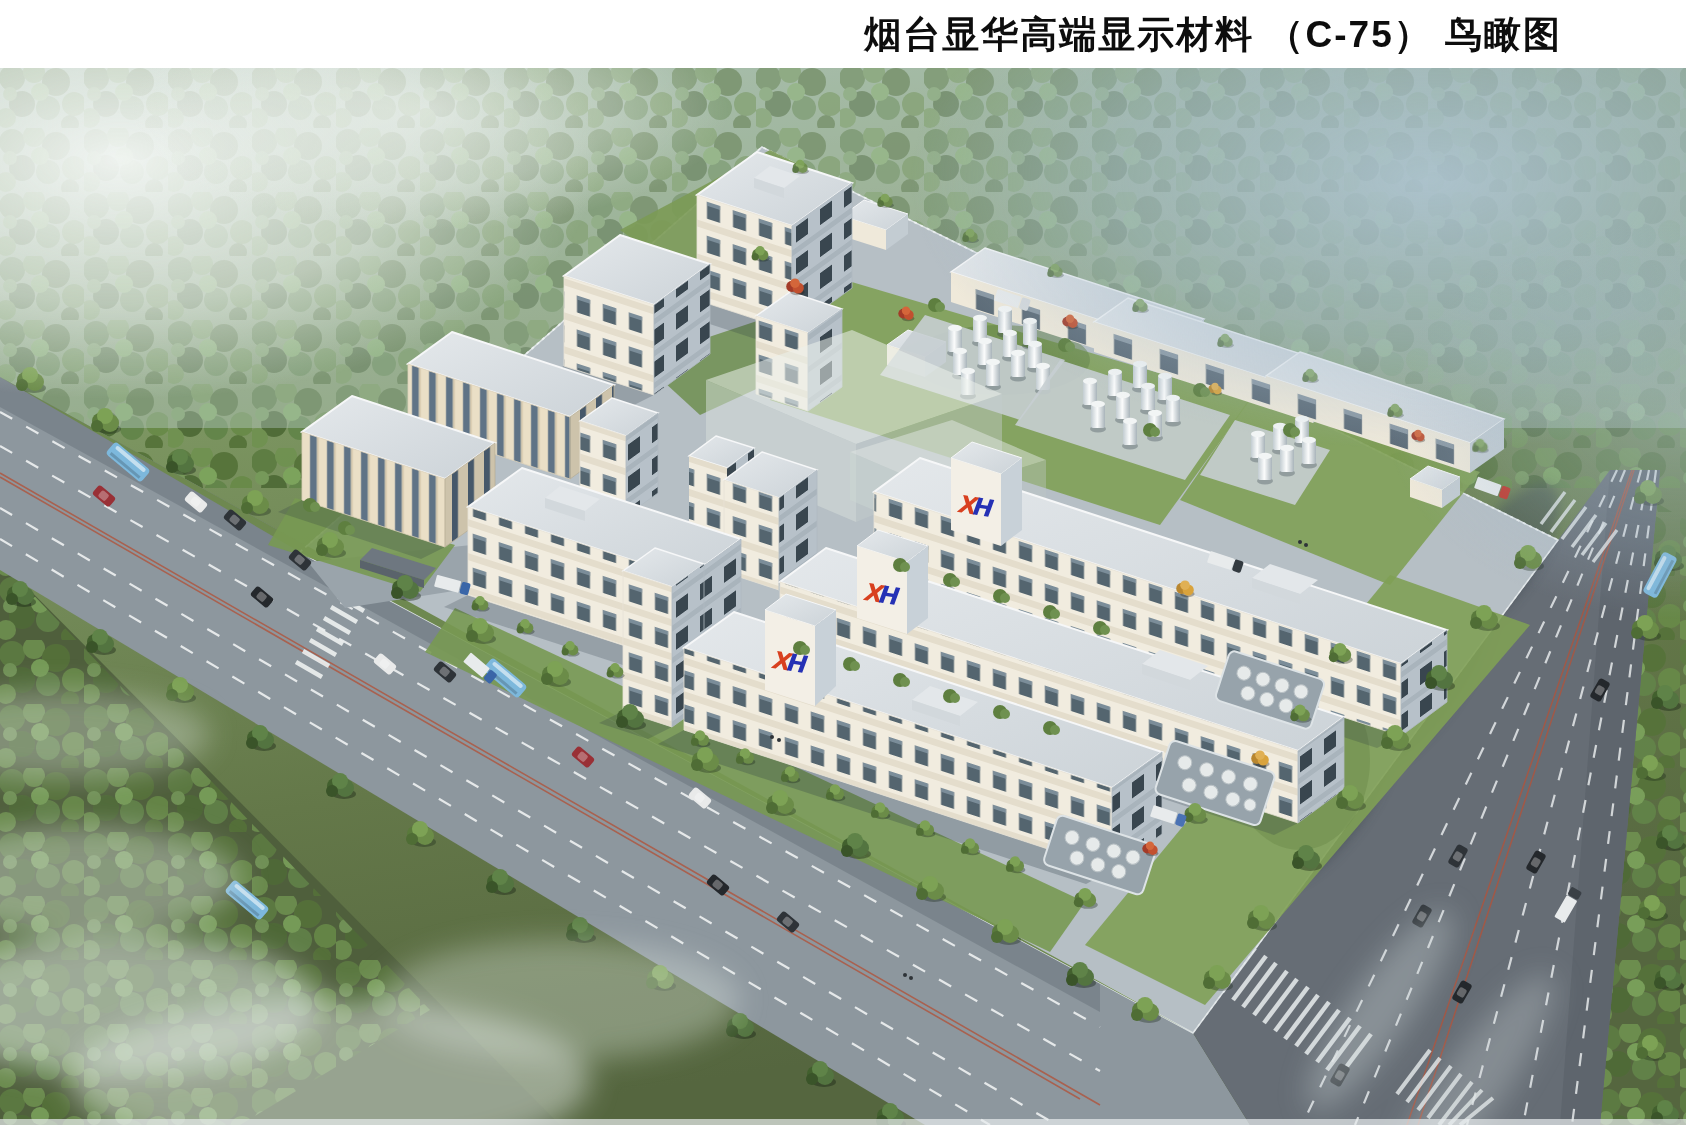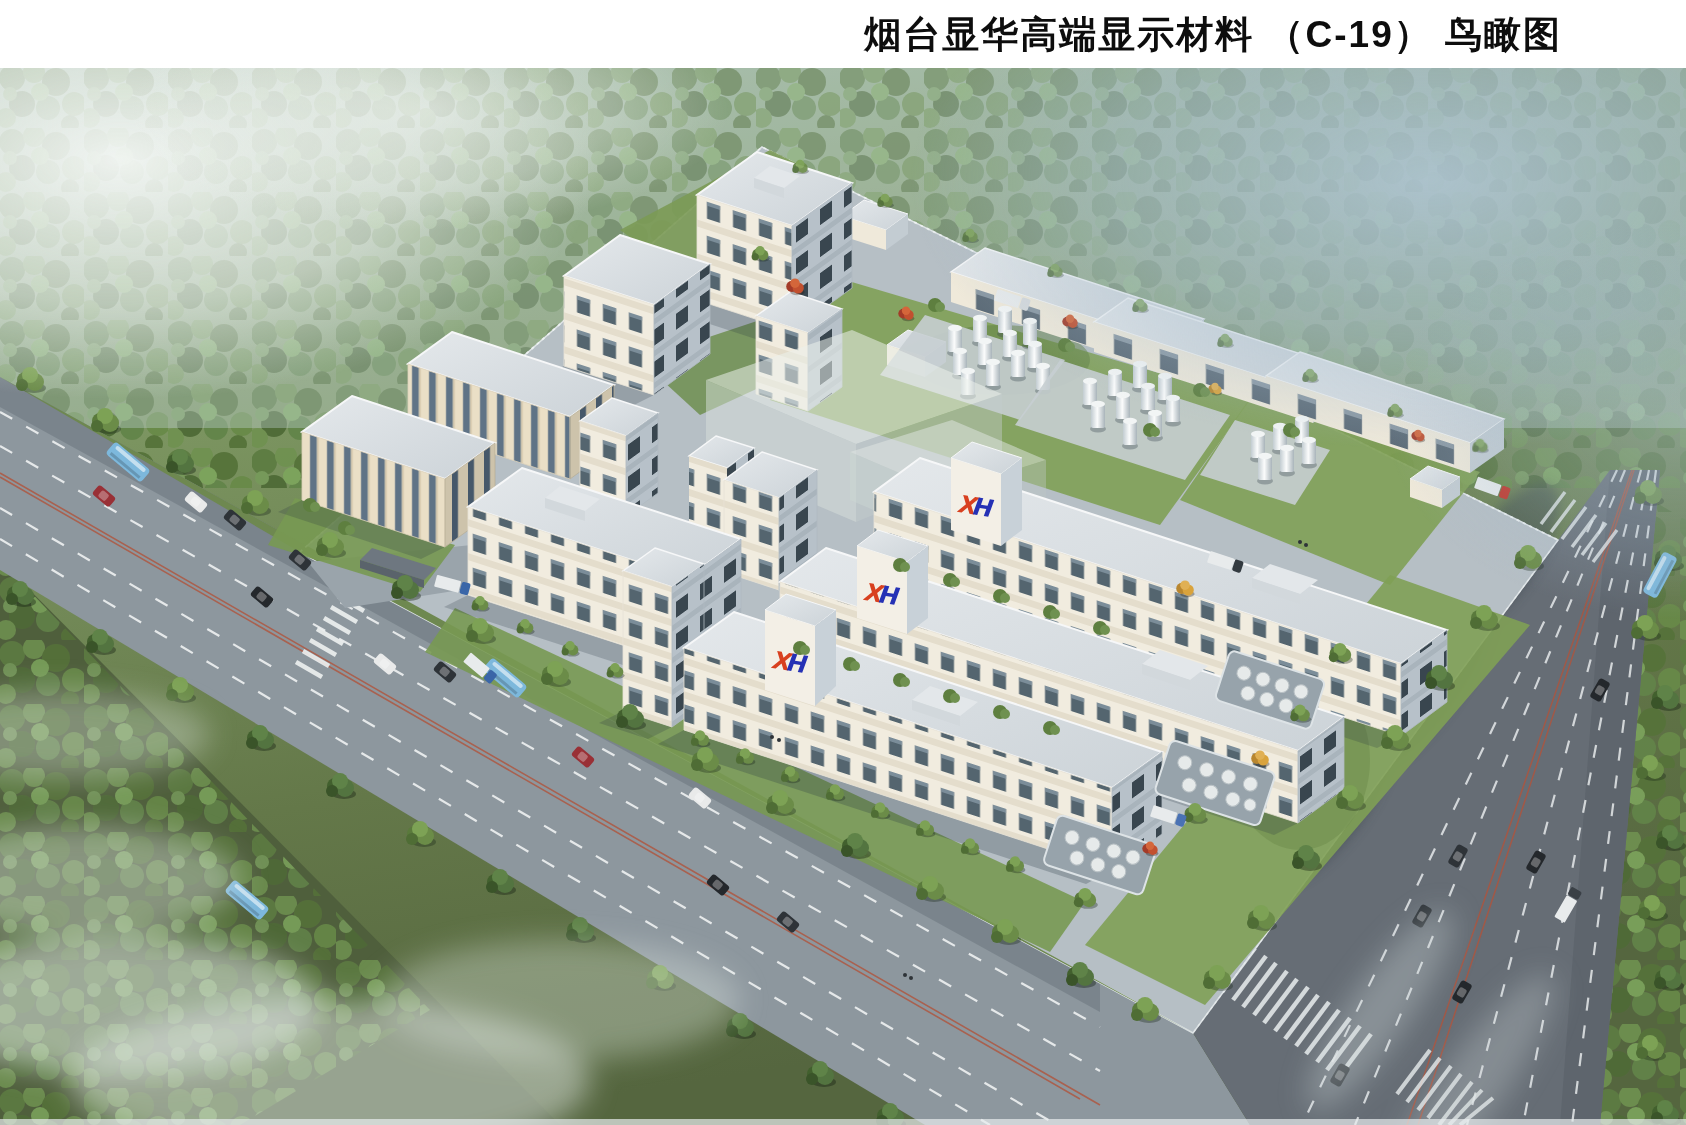--- a/index.html
+++ b/index.html
@@ -9,21 +9,21 @@
   .title{position:absolute;top:10px;right:124px;font-size:37px;font-weight:bold;color:#0d0d0d;
          letter-spacing:2px;white-space:nowrap;}
   svg{display:block;}
   .scene{position:absolute;top:68px;left:0;}
 </style>
 </head>
 <body>
 
 <div class="stage">
   <div class="titlebar">
-    <div class="title">烟台显华高端显示材料 （C-19） 鸟瞰图</div>
+    <div class="title">烟台显华高端显示材料 （C-75） 鸟瞰图</div>
   </div>
 
   <svg class="scene" width="1686" height="1057" viewBox="0 68 1686 1057">
     <defs>
       <linearGradient id="baseG" x1="0" y1="0" x2="0.25" y2="1">
         <stop offset="0" stop-color="#9db69c"></stop>
           <stop offset="0.35" stop-color="#7b9460"></stop>
         <stop offset="0.7" stop-color="#647849"></stop>
           <stop offset="1" stop-color="#55663f"></stop>
       </linearGradient>

